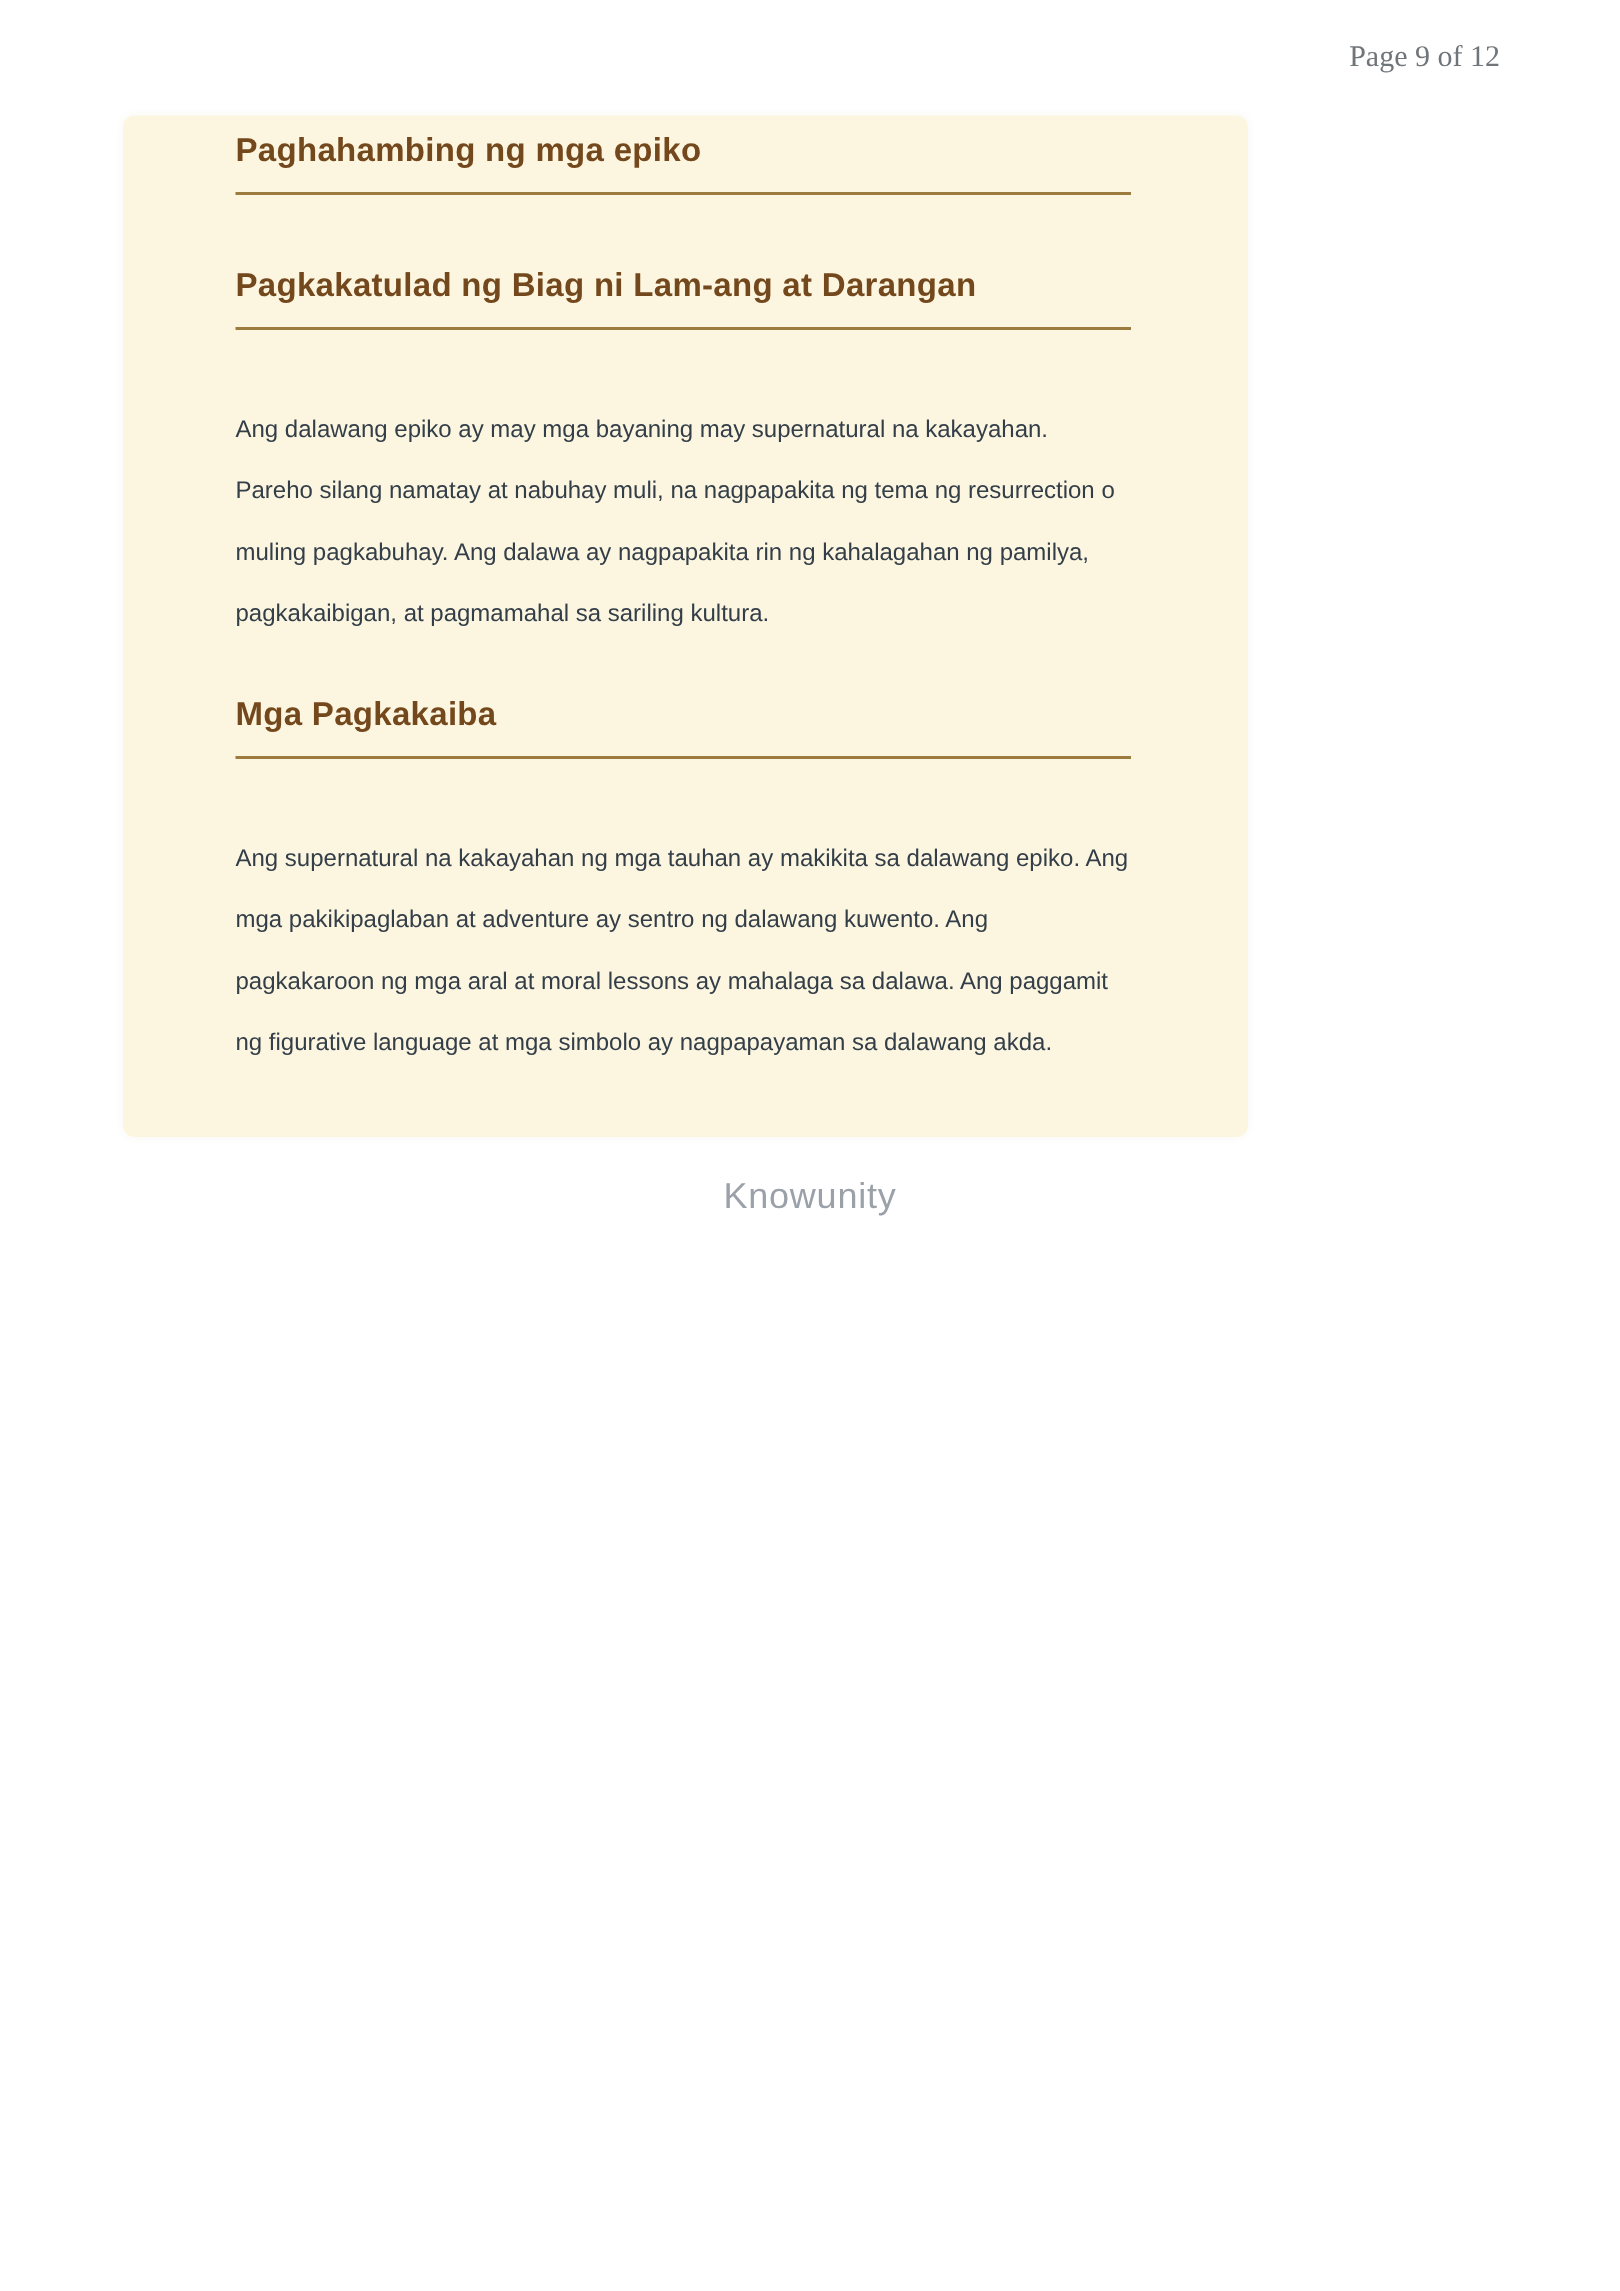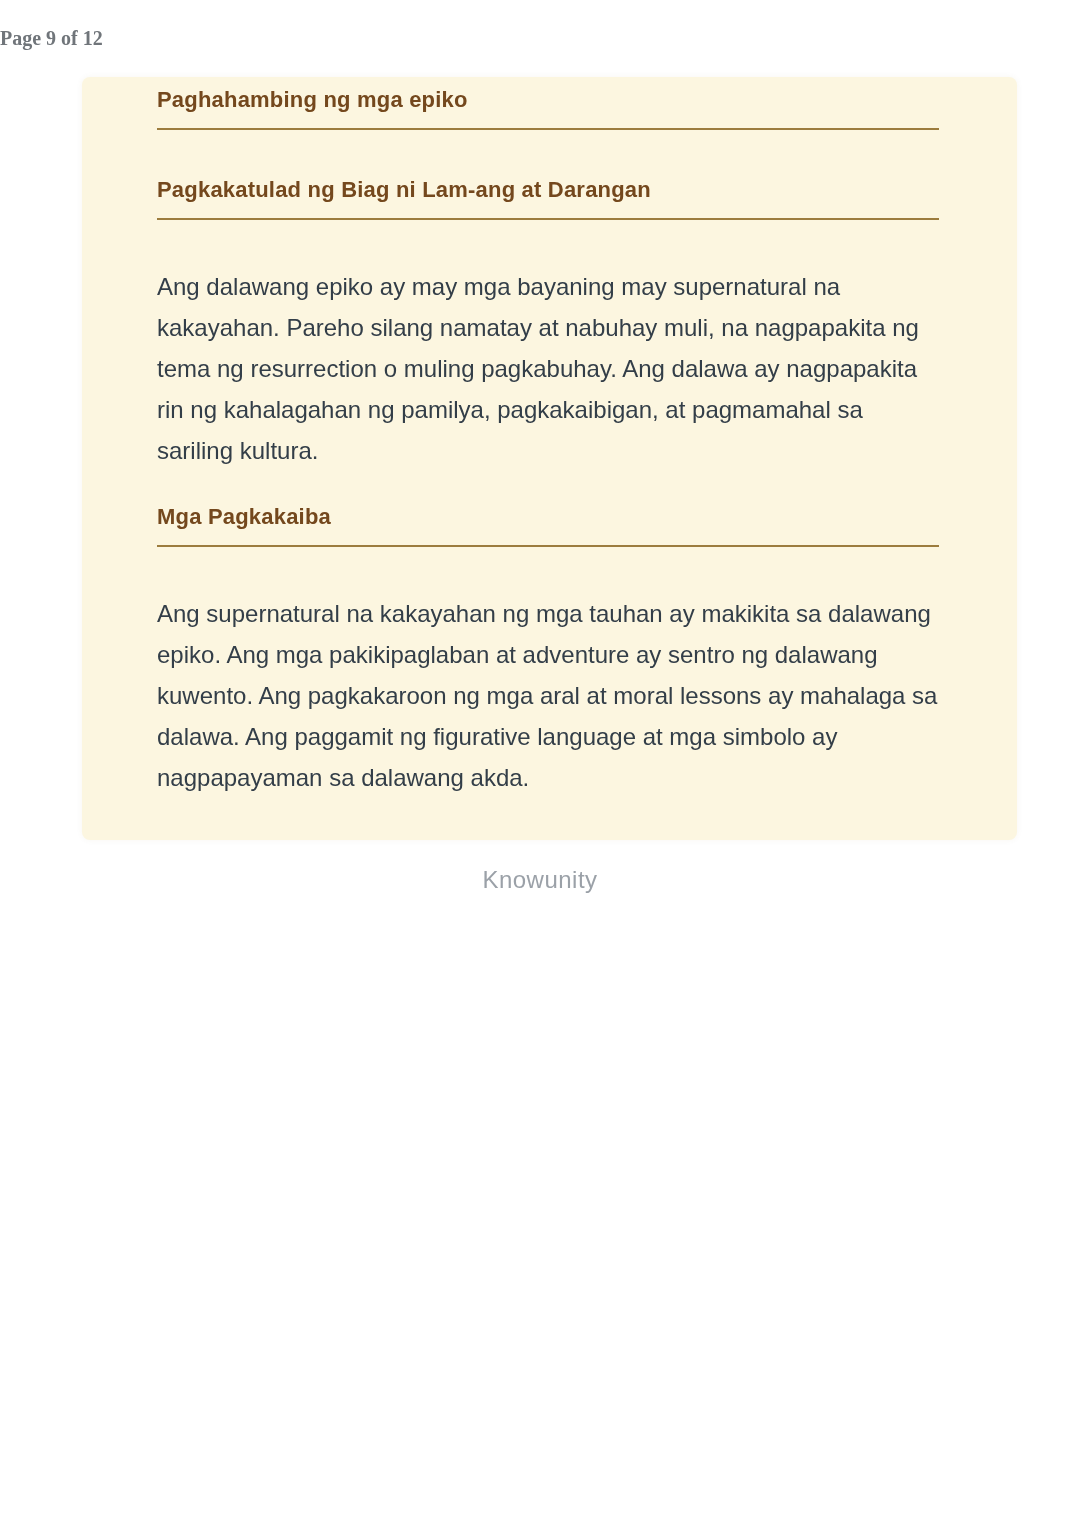--- a/index.html
+++ b/index.html
@@ -15,52 +15,51 @@
   html,body{margin:0;padding:0;}
   body{
     width:1080px;
     min-height:1527px;
     background:var(--page-bg,#ffffff);
     font-family:"Liberation Sans","DejaVu Sans",sans-serif;
     -webkit-font-smoothing:antialiased;
   }
   .page-header{
     padding:26px 80px 0 0;
-    text-align:left;
-    font-weight:bold;
+    text-align:right;
   }
   .page-number{
     font-family:"Liberation Serif","DejaVu Serif",serif;
     font-size:20px;
     line-height:24px;
     color:var(--page-num,#70757a);
   }
   .sheet{
-    width:935px;
+    width:750px;
     margin:27px 0 0 82px;
     background:var(--card-bg,#fcf6e0);
     border-radius:8px;
     padding:9px 78px 42px 75px;
     box-shadow:0 0 6px rgba(120,100,40,0.06);
   }
   .h{
     margin:32px 0 0 0;
     font-weight:700;
     font-size:22px;
     line-height:27px;
     letter-spacing:0.2px;
     color:var(--heading,#74481d);
     border-bottom:2px solid var(--rule,#9c7c3e);
     padding-bottom:15px;
   }
   .h.first{margin-top:0;}
   .h + .h{margin-top:46px;}
   .p{
     margin:24px 0 0 0;
-    font-size:24px;
+    font-size:16px;
     line-height:41px;
     color:var(--text,#333e48);
   }
   .h + .p{margin-top:46px;}
   .page-footer{
     margin-top:25px;
     text-align:center;
   }
   .footer-brand{
     font-size:24px;

